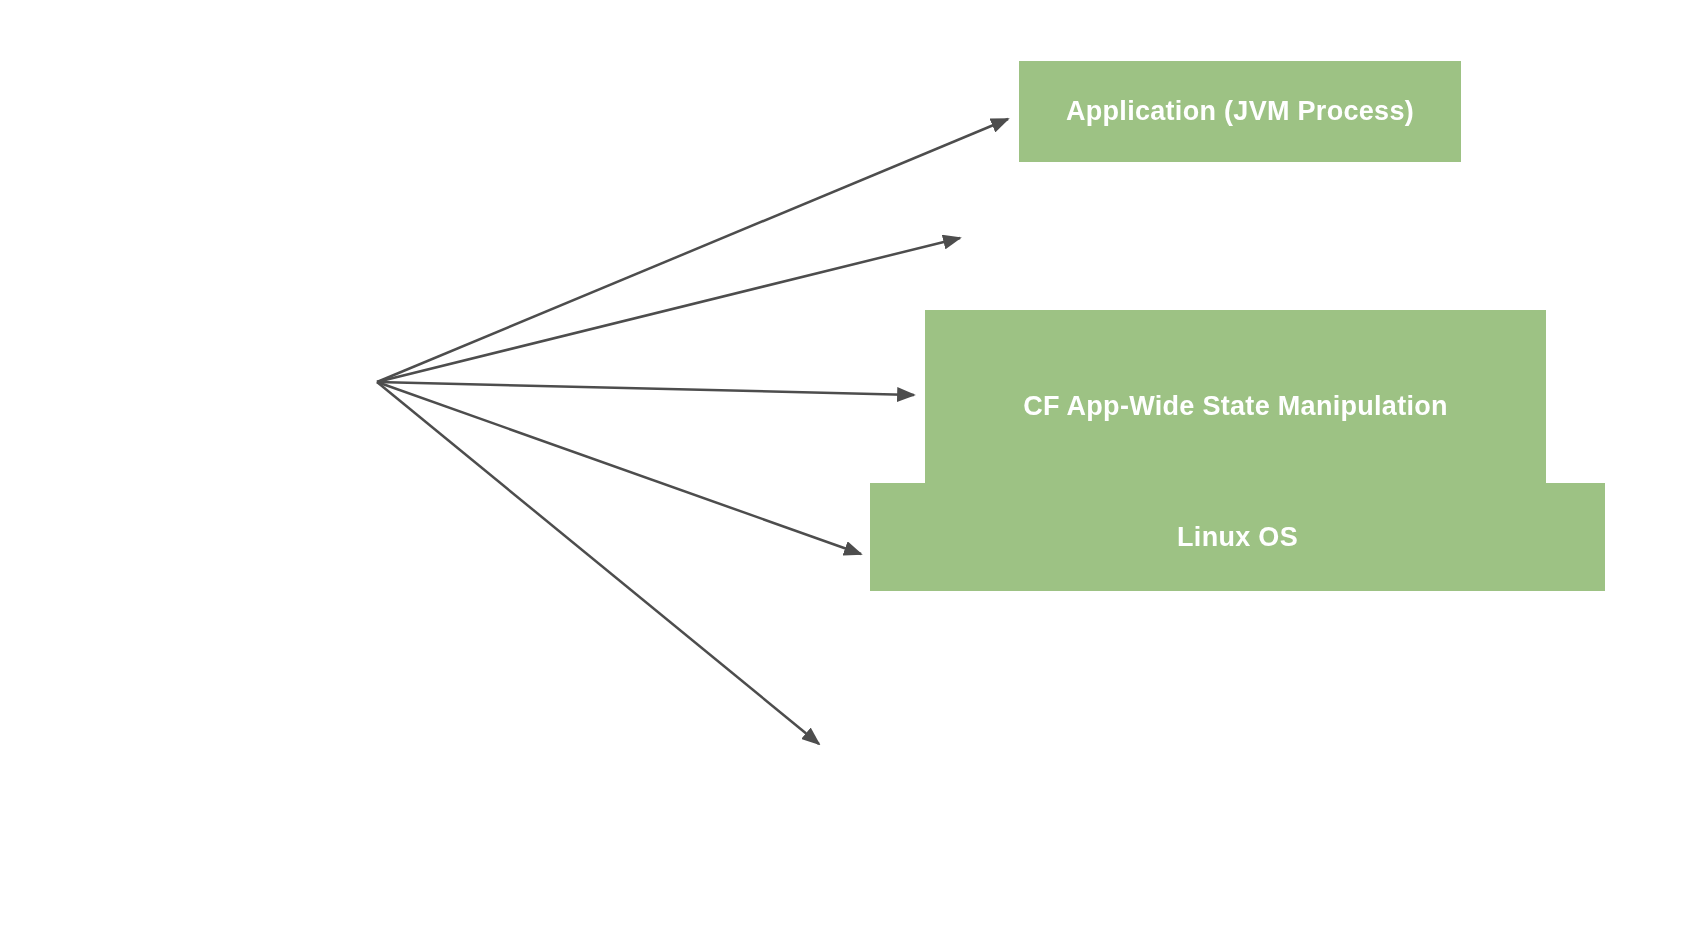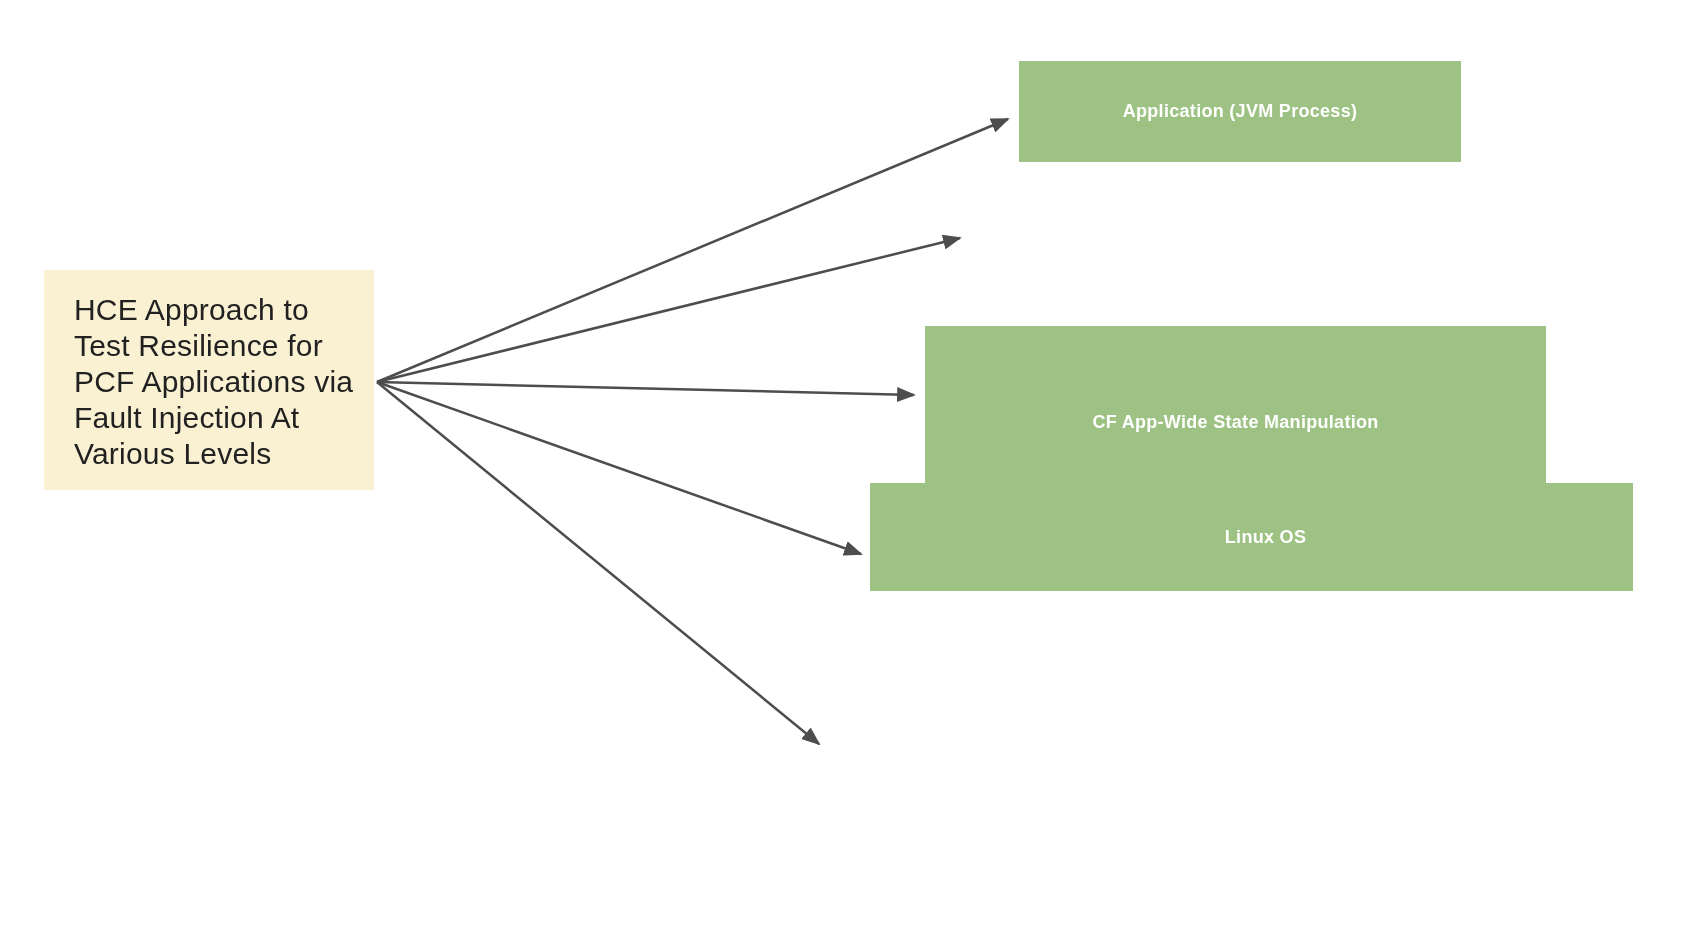--- a/index.html
+++ b/index.html
@@ -45,55 +45,48 @@
     white-space: nowrap;
   }
   .level {
     position: absolute;
     background: #9DC284;
     display: flex;
     align-items: center;
     justify-content: center;
     color: #FFFFFF;
     font-weight: bold;
-    font-size: 18px;
+    font-size: 27px;
     letter-spacing: 0.3px;
     text-align: center;
   }
   .level-1 { left: 1019px; top:  61px; width: 442px; height: 101px; }
   .level-2 { left:  972px; top: 167px; width: 527px; height: 140px; }
-  .level-3 { left:  925px; top: 326px; width: 621px; height: 192px; }
-  .level-4 { left:  870px; top: 483px; width: 735px; height: 108px; padding-left: 28px; }
+  .level-3 { left:  925px; top: 310px; width: 621px; height: 192px; }
+  .level-4 { left:  870px; top: 483px; width: 735px; height: 108px; }
   .level-5 { left:  825px; top: 636px; width: 845px; height: 239px; }
 </style>
 </head>
 <body>
 
 <div class="canvas">
 
   <svg class="arrow-layer" viewBox="0 0 1695 926" xmlns="http://www.w3.org/2000/svg">
     <defs>
       <marker id="arrowhead" viewBox="0 0 10 8" refX="9" refY="4" markerWidth="7.5" markerHeight="6" orient="auto">
         <path d="M0,0 L10,4 L0,8 z" fill="#4D4D4D"></path>
       </marker>
     </defs>
     <line x1="377" y1="382" x2="1008" y2="119" stroke="#4D4D4D" stroke-width="2.5" marker-end="url(#arrowhead)"></line>
     <line x1="377" y1="382" x2="960" y2="238" stroke="#4D4D4D" stroke-width="2.5" marker-end="url(#arrowhead)"></line>
     <line x1="377" y1="382" x2="914" y2="395" stroke="#4D4D4D" stroke-width="2.5" marker-end="url(#arrowhead)"></line>
     <line x1="377" y1="382" x2="861" y2="554" stroke="#4D4D4D" stroke-width="2.5" marker-end="url(#arrowhead)"></line>
     <line x1="377" y1="382" x2="819" y2="744" stroke="#4D4D4D" stroke-width="2.5" marker-end="url(#arrowhead)"></line>
   </svg>
 
-  <div class="source-box">
-    <div class="source-line">HCE Approach to</div>
-    <div class="source-line">Test Resilience for</div>
-    <div class="source-line">PCF Applications via</div>
-    <div class="source-line">Fault Injection At</div>
-    <div class="source-line">Various Levels</div>
-  </div>
 
   <div class="level level-1">
     <span>Application (JVM Process)</span>
   </div>
 
 
   <div class="level level-3">
     <span>CF App-Wide State Manipulation</span>
   </div>
 

